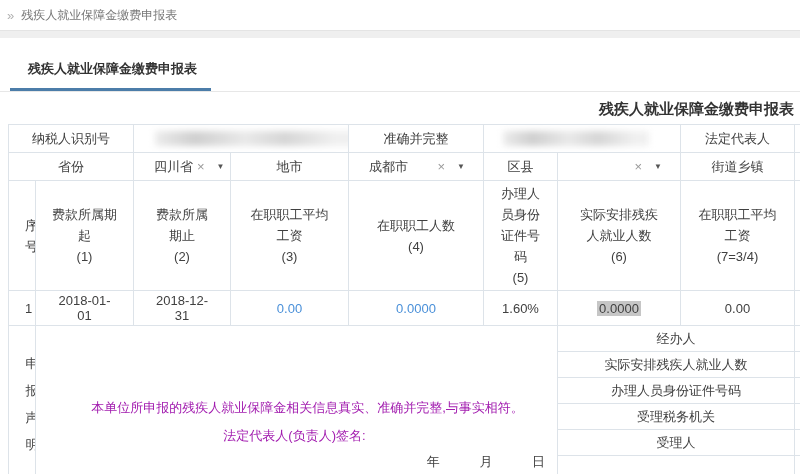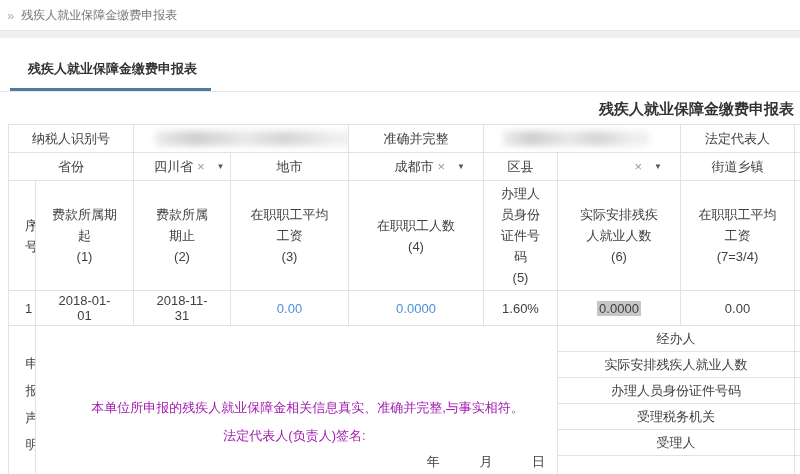--- a/index.html
+++ b/index.html
@@ -28,21 +28,21 @@
   tr.head-row td { height: 74px; line-height: 21px; }
   tr.data-row td { height: 29px; }
   tr.rf-row td { height: 26px; }
   .hcode { display: block; }
   td.num { text-align: right; padding-right: 6px; }
   td.blue-bg { background: #eff6fc; }
   .blue-val { color: #4a90d9; }
   .sel-val { background: #c6c6c6; padding: 0 2px; }
   
   .dd { display: flex; align-items: center; padding: 0 2px 0 4px; }
-  .dd-val { flex: 1; text-align: right; white-space: nowrap; }
+  .dd-val { flex: 1; text-align: left; white-space: nowrap; }
   .x-icon { color: #999; font-size: 13px; margin: 0 12px 0 4px; cursor: pointer; }
   .caret-icon { color: #555; font-size: 8px; cursor: pointer; }
   
   .blur-blob { height: 15px; border-radius: 2px; filter: blur(3px);
     background: linear-gradient(90deg, #ececec, #cfcfcf 20%, #e9e9e9 45%, #d6d6d6 65%, #f0f0f0 90%); }
   .blob-taxid { width: 200px; margin-left: 5px; }
   .blob-company { width: 146px; margin-left: 3px; }
   .blob-district { width: 30px; height: 16px; }
   
   td.decl-side { width: 27px; }
@@ -140,21 +140,21 @@
       <td><span>在职职工人数</span><span class="hcode">(4)</span></td>
       <td><span>办理人员身份证件号码</span><span class="hcode">(5)</span></td>
       <td><span>实际安排残疾人就业人数</span><span class="hcode">(6)</span></td>
       <td><span>在职职工平均工资</span><span class="hcode">(7=3/4)</span></td>
       <td></td>
     </tr>
 
     <tr class="data-row">
       <td>1</td>
       <td class="num">2018-01-01</td>
-      <td class="num">2018-11-31</td>
+      <td class="num">2018-12-31</td>
       <td class="num blue-bg"><span class="blue-val">0.00</span></td>
       <td class="num blue-bg"><span class="blue-val">0.0000</span></td>
       <td class="num">1.60%</td>
       <td class="num"><span class="sel-val">0.0000</span></td>
       <td class="num">0.00</td>
       <td></td>
     </tr>
 
     <tr class="rf-row">
       <td class="decl-side" rowspan="6">

